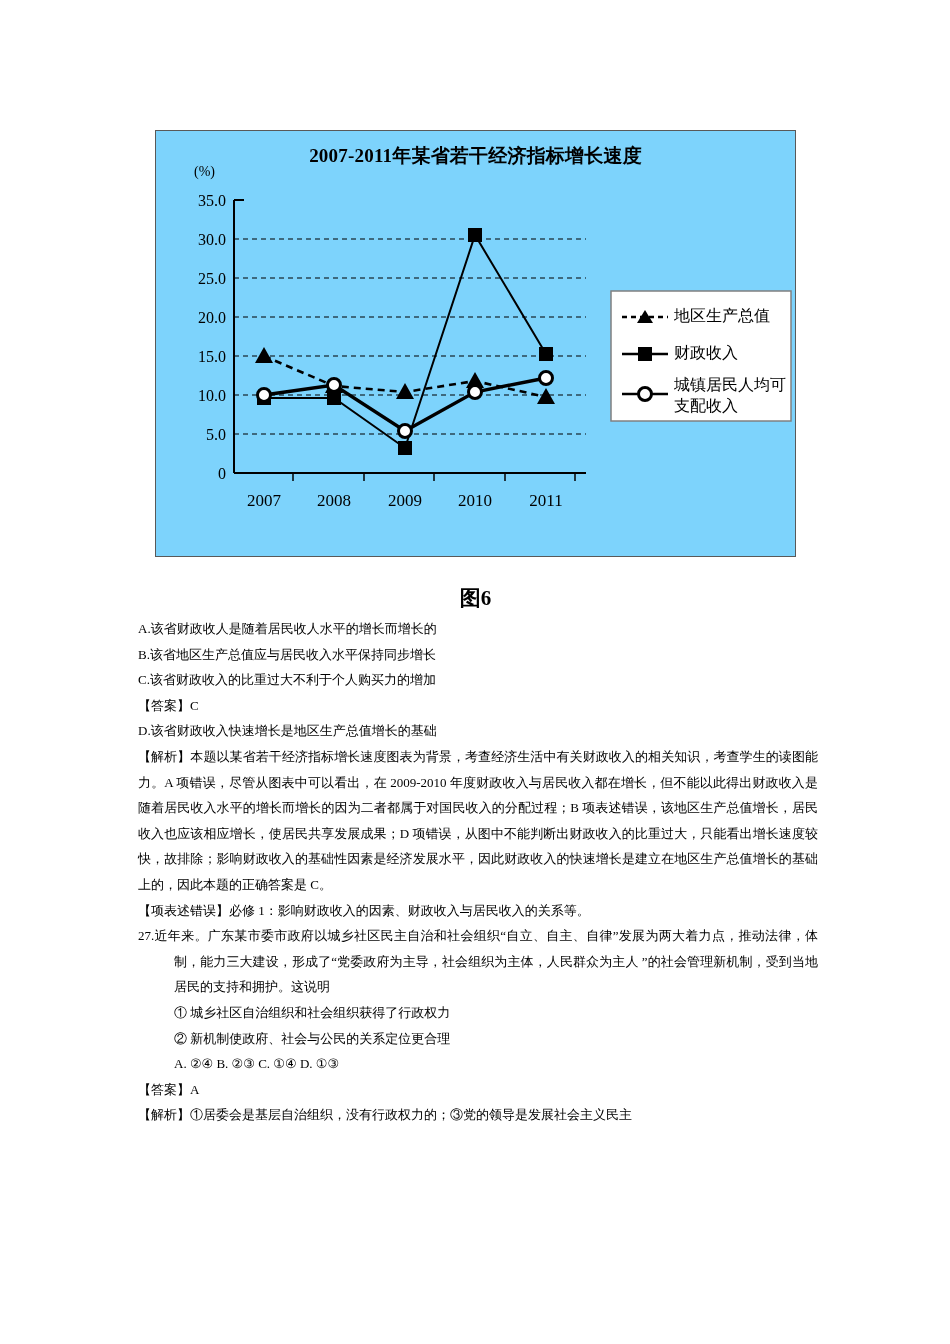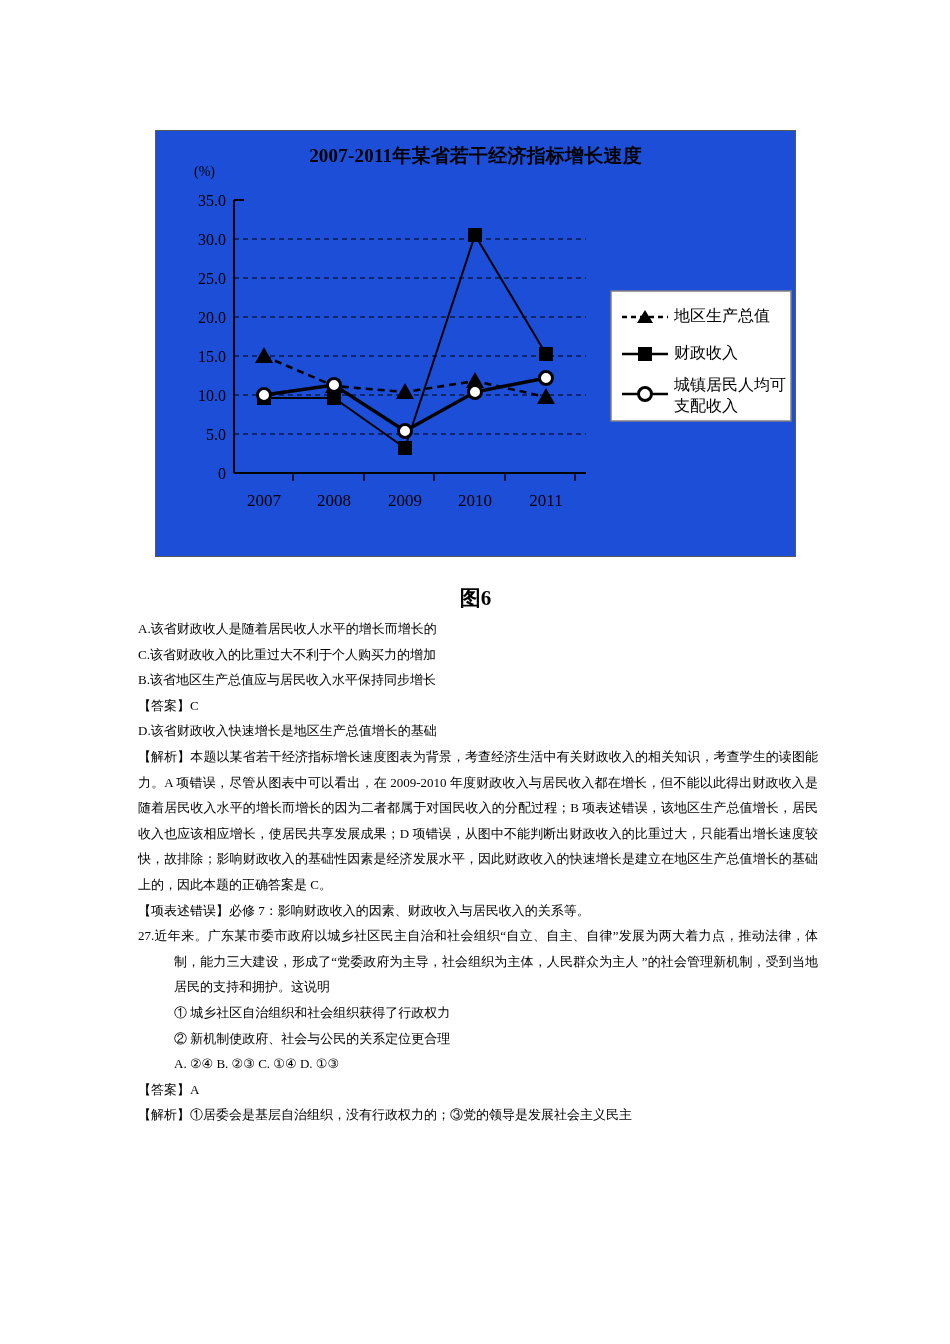--- a/index.html
+++ b/index.html
@@ -18,21 +18,21 @@
 
   
   .figure-box {
     position: absolute;
     left: 155px;
     top: 130px;
     width: 641px;
     height: 427px;
     border: 1.5px solid #595959;
     box-sizing: border-box;
-    background: #1d4ed8;
+    background: #7dd3fc;
   }
   .chart-title {
     position: absolute;
     left: 0;
     top: 12px;
     width: 100%;
     text-align: center;
     font-family: "Liberation Serif", "DejaVu Serif", serif;
     font-weight: bold;
     font-size: 19px;
@@ -195,34 +195,34 @@
   <div style="position:absolute;left:518px;top:175px;font-size:16px;line-height:20px;">地区生产总值</div>
   <div style="position:absolute;left:518px;top:212px;font-size:16px;line-height:20px;">财政收入</div>
   <div style="position:absolute;left:518px;top:243px;font-size:16px;line-height:21px;width:112px;">城镇居民人均可支配收入</div>
 </div>
 
 <div class="fig-caption">图6</div>
 
 <div class="body-text">
 
   <div class="opt-line">A.该省财政收人是随着居民收人水平的增长而增长的</div>
+  <div class="opt-line">B.该省地区生产总值应与居民收入水平保持同步增长</div>
   <div class="opt-line">C.该省财政收入的比重过大不利于个人购买力的增加</div>
-  <div class="opt-line">B.该省地区生产总值应与居民收入水平保持同步增长</div>
   <div class="opt-line">
     <span>【答案】</span><span class="latin">C</span>
   </div>
 
   <div class="opt-line">D.该省财政收入快速增长是地区生产总值增长的基础</div>
 
   <div class="para">
     <span>【解析】</span><span>本题以某省若干经济指标增长速度图表为背景，考查经济生活中有关财政收入的相关知识，考查学生的读图能力。A 项错误，尽管从图表中可以看出，在 2009-2010 年度财政收入与居民收入都在增长，但不能以此得出财政收入是随着居民收入水平的增长而增长的因为二者都属于对国民收入的分配过程；B 项表述错误，该地区生产总值增长，居民收入也应该相应增长，使居民共享发展成果；D 项错误，从图中不能判断出财政收入的比重过大，只能看出增长速度较快，故排除；影响财政收入的基础性因素是经济发展水平，因此财政收入的快速增长是建立在地区生产总值增长的基础上的，因此本题的正确答案是 C。</span>
   </div>
 
   <div class="para">
-    <span>【项表述错误】</span><span>必修 7：影响财政收入的因素、财政收入与居民收入的关系等。</span>
+    <span>【项表述错误】</span><span>必修 1：影响财政收入的因素、财政收入与居民收入的关系等。</span>
   </div>
 
   <div class="q27">
     <div class="para q27-body" style="text-indent:0; padding-left:36px;">
       <span style="margin-left:-36px;" class="latin">27.</span><span>近年来。广东某市委市政府以城乡社区民主自治和社会组织“自立、自主、自律”发展为两大着力点，推动法律，体制，能力三大建设，形成了“党委政府为主导，社会组织为主体，人民群众为主人 ”的社会管理新机制，受到当地居民的支持和拥护。这说明</span>
     </div>
 
     <div class="sub-opt">① 城乡社区自治组织和社会组织获得了行政权力</div>
     <div class="sub-opt">② 新机制使政府、社会与公民的关系定位更合理</div>
 

